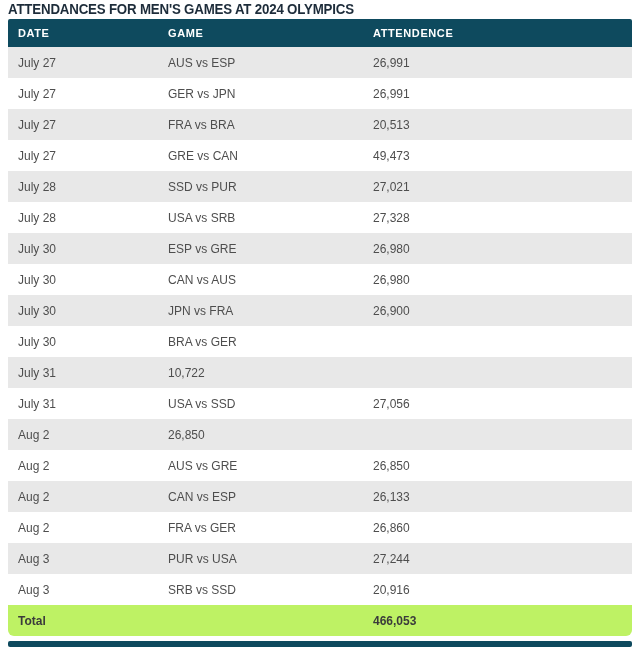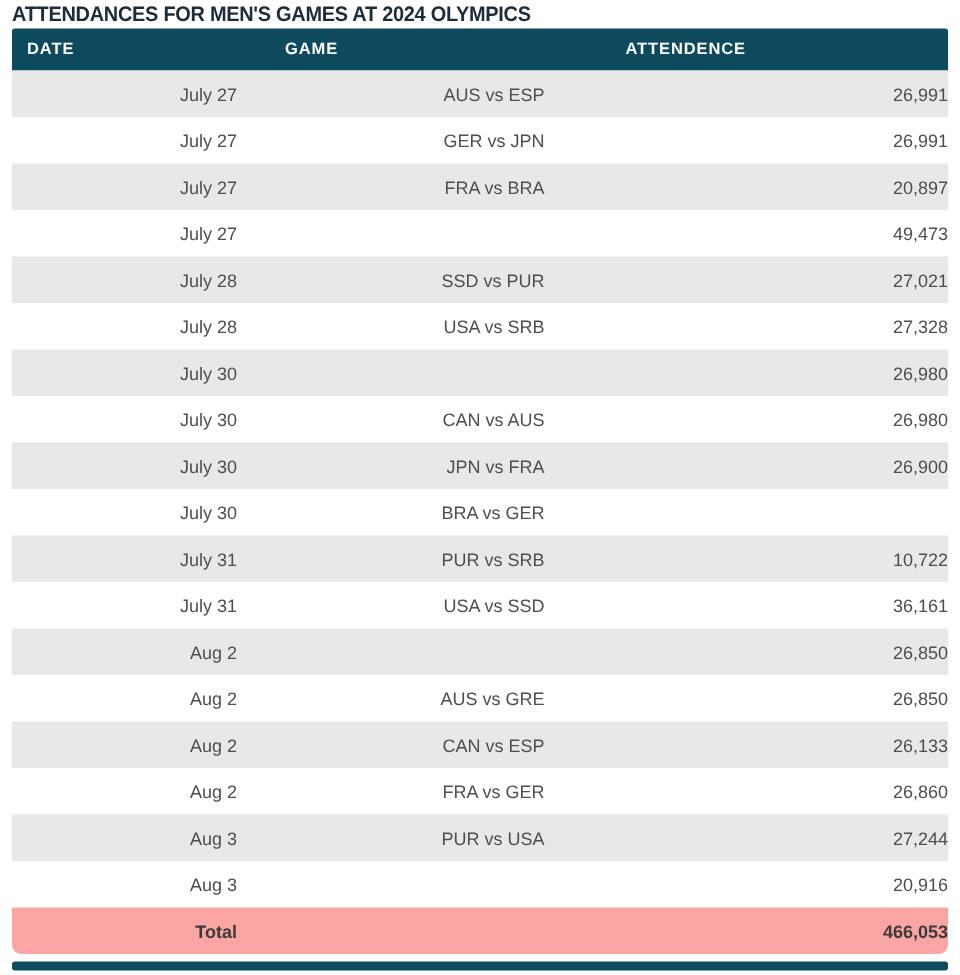--- a/index.html
+++ b/index.html
@@ -10,32 +10,32 @@
   .page{padding:2px 20px 0 8px;}
   .title{
     font-size:14px;font-weight:bold;color:#1d2c3a;
     letter-spacing:-0.2px;white-space:nowrap;
     transform:scaleX(0.95);transform-origin:0 50%;
     height:15px;line-height:15px;margin-bottom:2px;
   }
   .table{width:624px;}
   .thead{
     display:flex;align-items:center;height:28px;
-    background:#0e4a5e;border-radius:2px 2px 0 0;gap:22px;
+    background:#0e4a5e;border-radius:2px 2px 0 0;
   }
   .th{
     color:#ffffff;font-weight:bold;font-size:11px;letter-spacing:0.6px;
   }
   .trow{
     display:flex;align-items:center;height:31px;
-    background:#ffffff;font-size:12px;color:#4e4e4e;text-align:right;
+    background:#ffffff;font-size:12px;color:#4e4e4e;
   }
   .trow.alt{background:#e8e8e8;}
   .trow.total{
-    background:#fca5a5;font-weight:bold;color:#3b3b3b;
+    background:#bef264;font-weight:bold;color:#3b3b3b;
     border-radius:0 0 6px 6px;
   }
   .col-date{width:150px;padding-left:10px;box-sizing:border-box;flex:none;}
   .col-game{width:205px;padding-left:10px;box-sizing:border-box;flex:none;}
   .col-att{flex:1;padding-left:10px;box-sizing:border-box;}
   .accent-bar{
     width:624px;height:6px;margin-top:5px;
     background:#0e4a5e;border-radius:2px;
   }
 </style>
@@ -59,63 +59,64 @@
           <div class="col-att">26,991</div>
         </div>
         <div class="trow">
           <div class="col-date">July 27</div>
           <div class="col-game">GER vs JPN</div>
           <div class="col-att">26,991</div>
         </div>
         <div class="trow alt">
           <div class="col-date">July 27</div>
           <div class="col-game">FRA vs BRA</div>
-          <div class="col-att">20,897</div>
+          <div class="col-att">20,513</div>
         </div>
         <div class="trow">
           <div class="col-date">July 27</div>
+          <div class="col-game">GRE vs CAN</div>
           <div class="col-att">49,473</div>
         </div>
         <div class="trow alt">
           <div class="col-date">July 28</div>
           <div class="col-game">SSD vs PUR</div>
           <div class="col-att">27,021</div>
         </div>
         <div class="trow">
           <div class="col-date">July 28</div>
           <div class="col-game">USA vs SRB</div>
           <div class="col-att">27,328</div>
         </div>
         <div class="trow alt">
           <div class="col-date">July 30</div>
+          <div class="col-game">ESP vs GRE</div>
           <div class="col-att">26,980</div>
         </div>
         <div class="trow">
           <div class="col-date">July 30</div>
           <div class="col-game">CAN vs AUS</div>
           <div class="col-att">26,980</div>
         </div>
         <div class="trow alt">
           <div class="col-date">July 30</div>
           <div class="col-game">JPN vs FRA</div>
           <div class="col-att">26,900</div>
         </div>
         <div class="trow">
           <div class="col-date">July 30</div>
           <div class="col-game">BRA vs GER</div>
         </div>
         <div class="trow alt">
           <div class="col-date">July 31</div>
-          <div class="col-game">PUR vs SRB</div>
           <div class="col-att">10,722</div>
         </div>
         <div class="trow">
           <div class="col-date">July 31</div>
           <div class="col-game">USA vs SSD</div>
-          <div class="col-att">36,161</div>
+          <div class="col-att">27,056</div>
         </div>
         <div class="trow alt">
           <div class="col-date">Aug 2</div>
           <div class="col-att">26,850</div>
         </div>
         <div class="trow">
           <div class="col-date">Aug 2</div>
           <div class="col-game">AUS vs GRE</div>
           <div class="col-att">26,850</div>
         </div>
@@ -129,20 +130,21 @@
           <div class="col-game">FRA vs GER</div>
           <div class="col-att">26,860</div>
         </div>
         <div class="trow alt">
           <div class="col-date">Aug 3</div>
           <div class="col-game">PUR vs USA</div>
           <div class="col-att">27,244</div>
         </div>
         <div class="trow">
           <div class="col-date">Aug 3</div>
+          <div class="col-game">SRB vs SSD</div>
           <div class="col-att">20,916</div>
         </div>
       </div>
 
     <div class="trow total">
       <div class="col-date">Total</div>
       <div class="col-game"></div>
       <div class="col-att">466,053</div>
     </div>
   </div>

